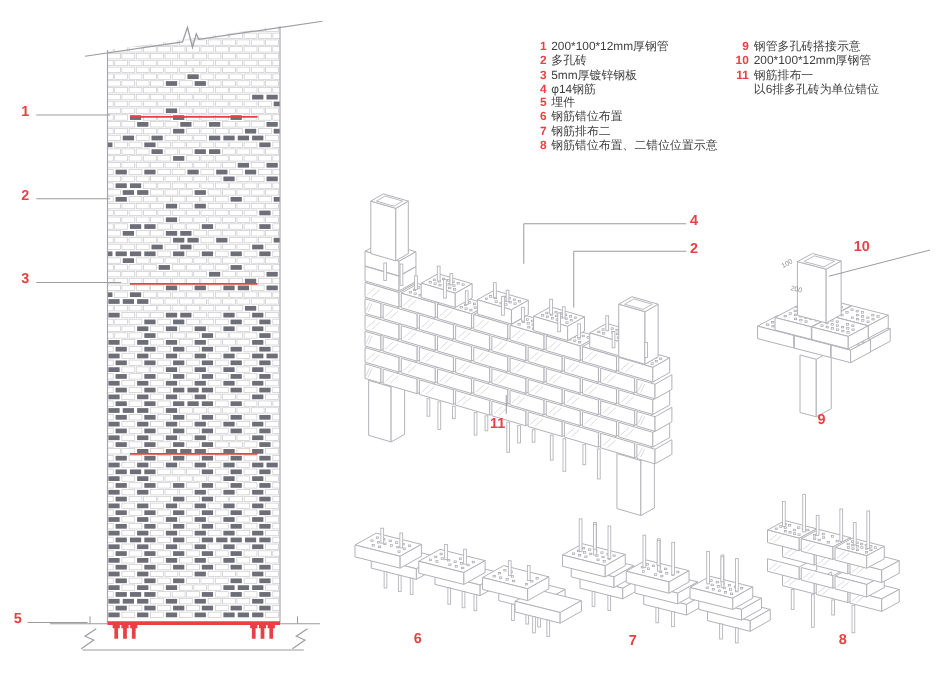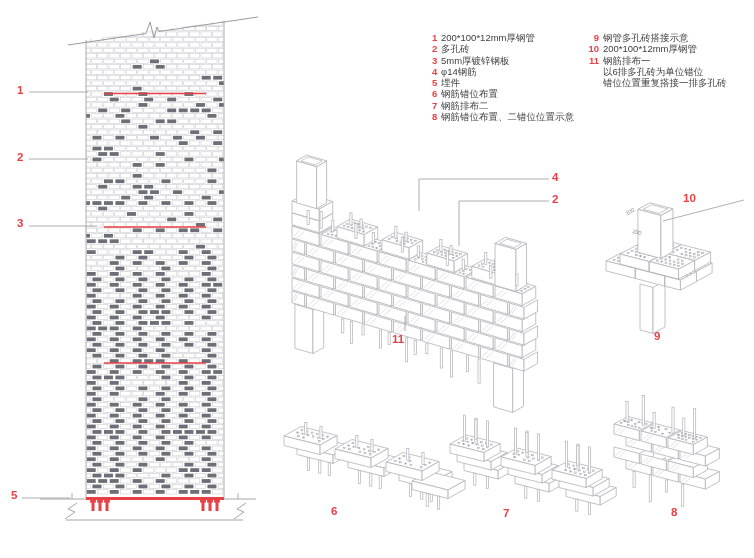--- a/index.html
+++ b/index.html
@@ -5,21 +5,21 @@
   html,body{margin:0;padding:0;background:#fff;}
   #stage{position:relative;width:754px;height:558px;background:#fff;overflow:hidden;
          font-family:"Liberation Sans",sans-serif;}
   #art{position:absolute;left:0;top:0;}
   .call{position:absolute;color:#e84045;font-size:11.5px;font-weight:bold;line-height:1;}
   .figno{position:absolute;color:#e84045;font-size:11.5px;font-weight:bold;line-height:1;}
   .legend{position:absolute;font-size:9.5px;color:#3e3e3e;}
   .lrow{display:flex;height:11.3px;line-height:11.3px;white-space:nowrap;}
   .lnum{color:#e84045;width:9px;flex:0 0 auto;font-weight:bold;}
   .rnum{color:#e84045;width:13px;text-align:right;margin-right:4px;flex:0 0 auto;font-weight:bold;}
-  .sub{padding-left:17px;}
+  .sub{padding-left:17px;justify-content:center;}
   .dim{position:absolute;font-size:5.5px;color:#8b8b91;line-height:1;transform-origin:left top;}
 </style>
 </head>
 <body>
 
 <div id="stage">
   <svg id="art" width="754" height="558">
       <defs>
         <clipPath id="wallclip">
           <polygon points="86,40 224,21 224,498 86,498"></polygon>
@@ -2119,17 +2119,14 @@
         <span class="rnum">10</span>
         <span>200*100*12mm厚钢管</span>
       </div>
     <div class="lrow">
         <span class="rnum">11</span>
         <span>钢筋排布一</span>
       </div>
     <div class="lrow sub">
         <span>以6排多孔砖为单位错位</span>
       </div>
-    <div class="lrow sub">
-        <span>错位位置重复搭接一排多孔砖</span>
-      </div>
   </div>
 </div>
 
 </body></html>

